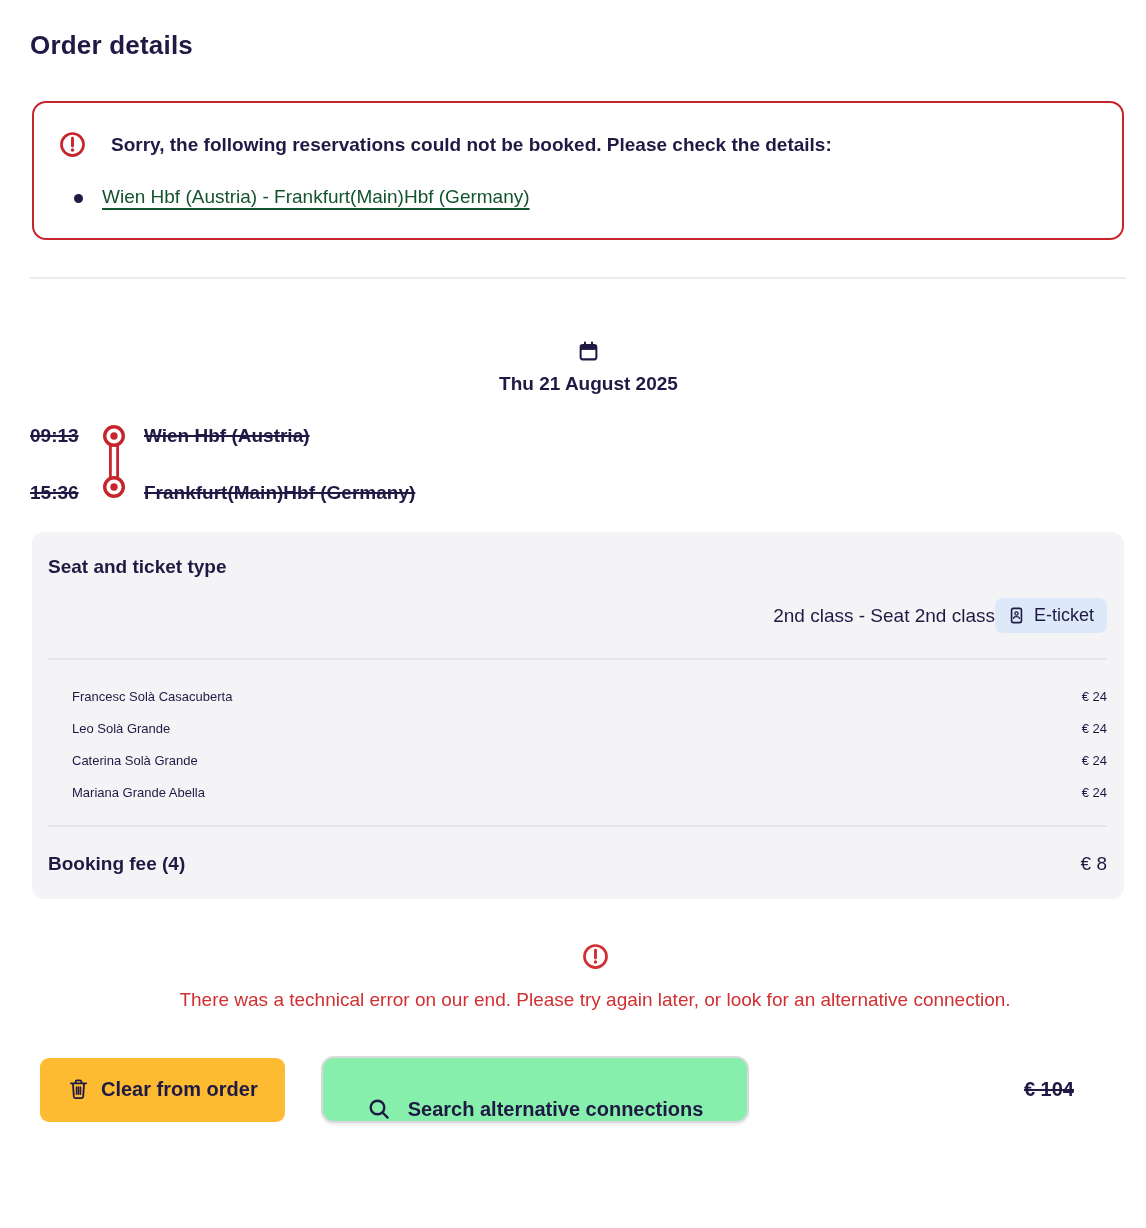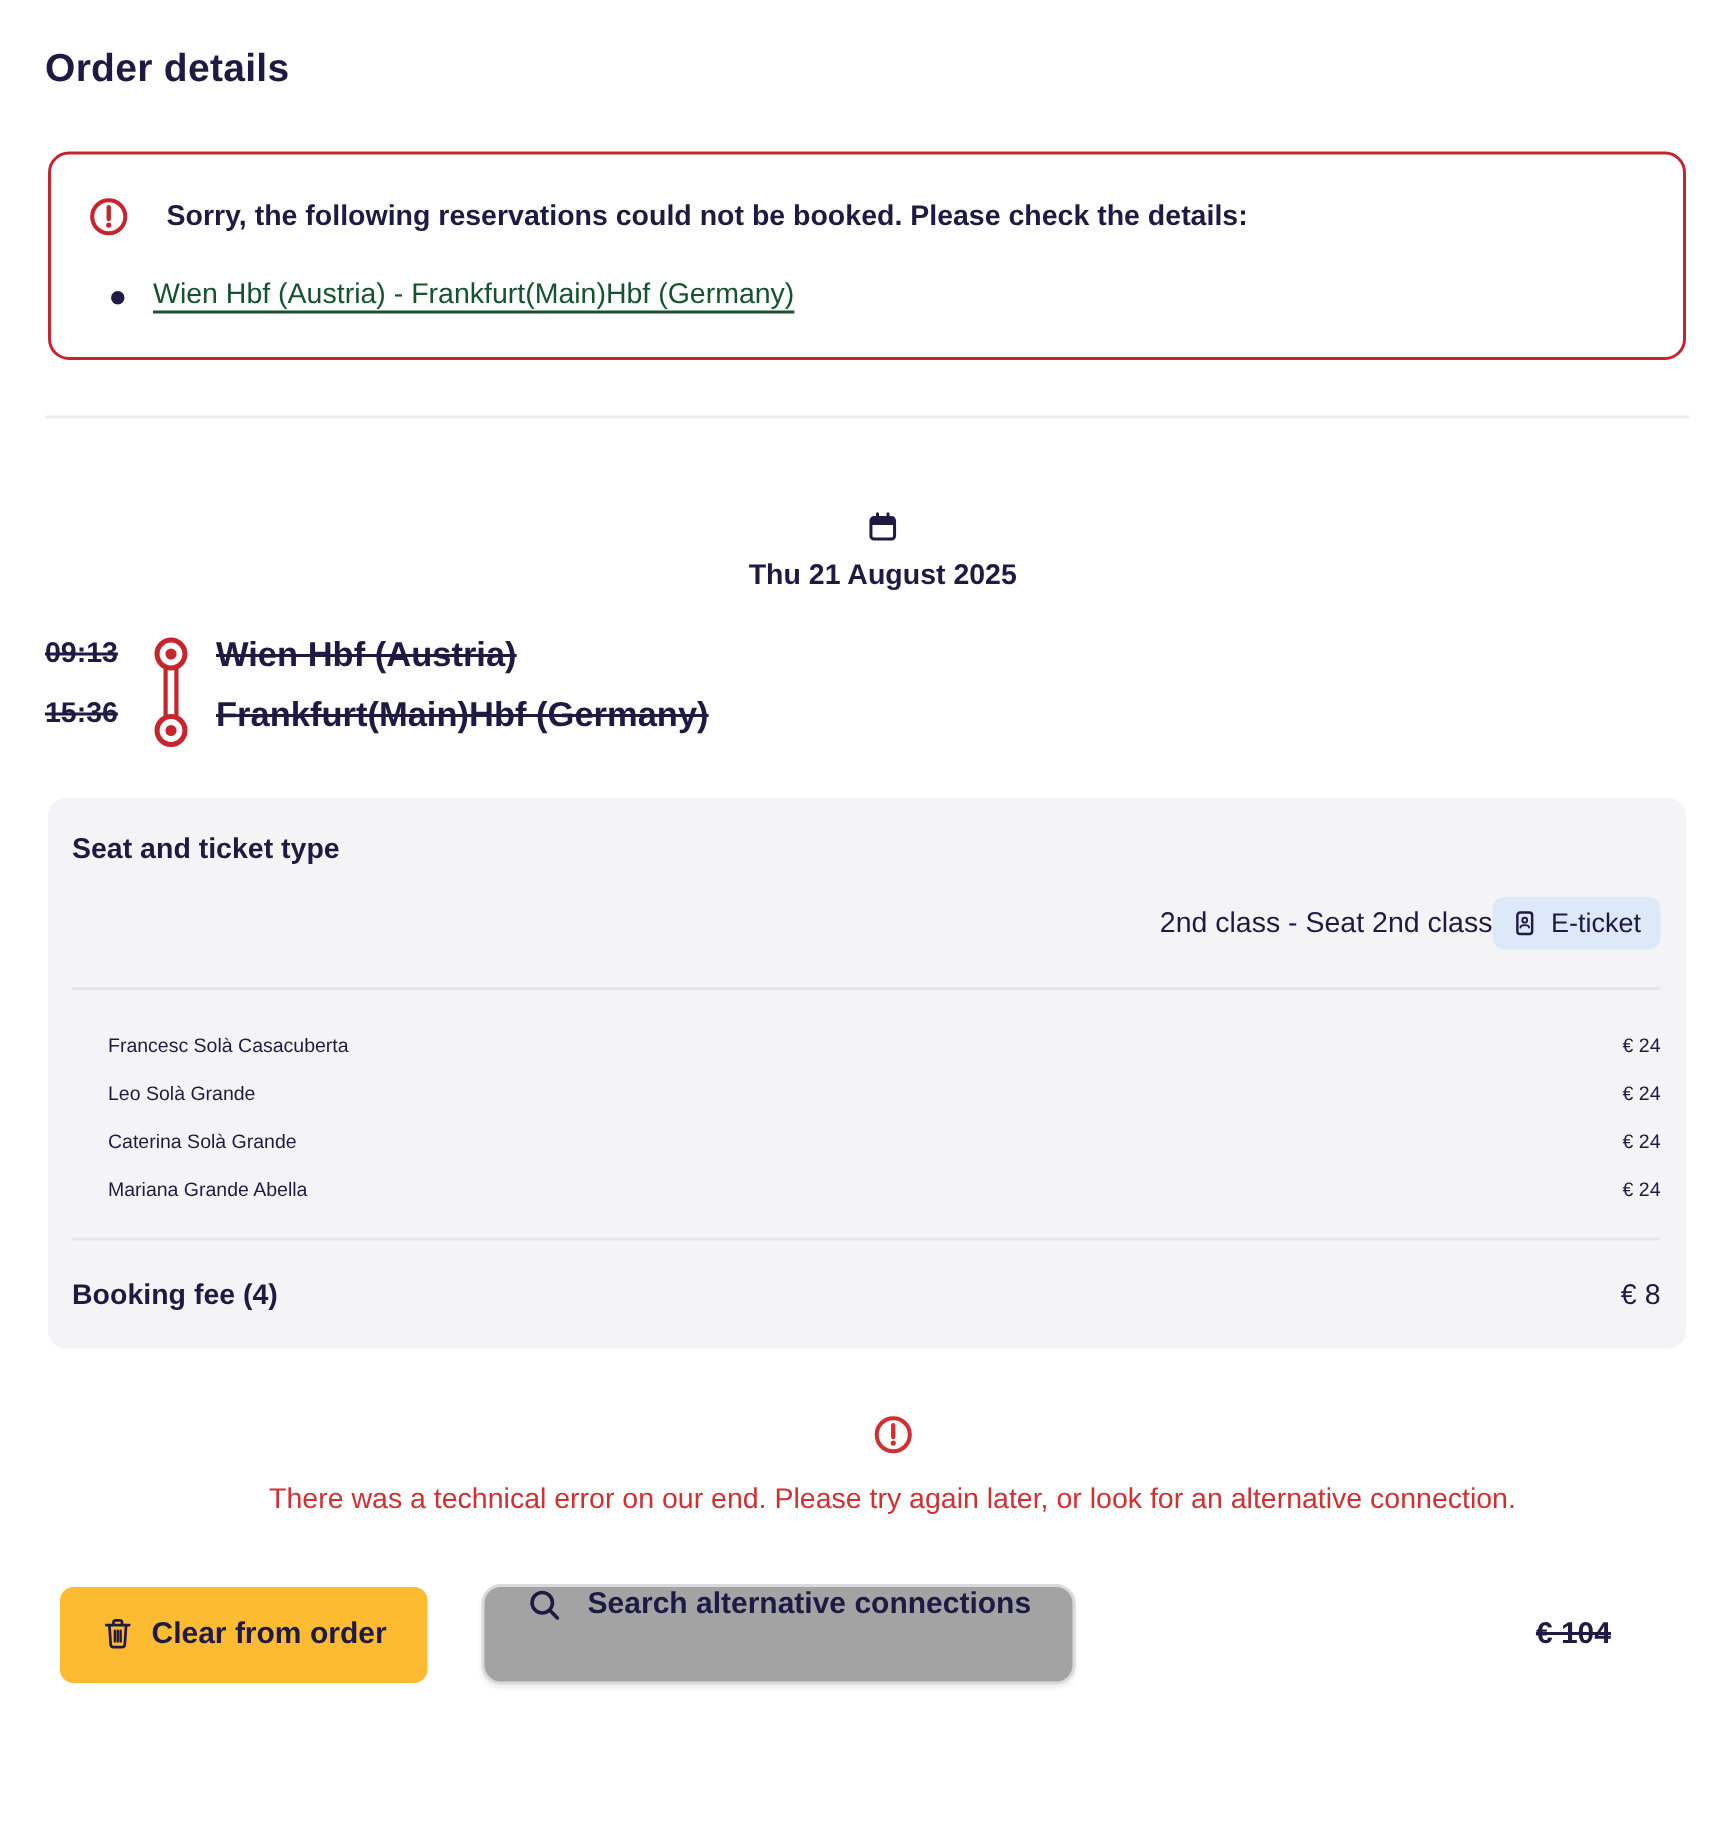--- a/index.html
+++ b/index.html
@@ -69,31 +69,31 @@
     font-size: 19px;
     font-weight: 700;
     flex-direction: column;
   }
   .date-row svg { display: block; }
 
   
   .journey { position: relative; margin: 27px 0 0 30px; height: 80px; }
   .journey .rail { position: absolute; left: 70px; top: 0; }
   .stop-row { display: flex; align-items: center; height: 28px; }
-  .stop-row + .stop-row { margin-top: 12px; }
+  .stop-row + .stop-row { margin-top: 29px; }
   .stop-time {
     width: 70px;
     font-size: 19px;
     font-weight: 600;
     text-decoration: line-through;
     text-decoration-thickness: 2px;
   }
   .stop-station {
     margin-left: 44px;
-    font-size: 23px;
+    font-size: 19px;
     font-weight: 700;
     text-decoration: line-through;
     text-decoration-thickness: 2px;
     text-align: center;
   }
 
   
   .card {
     margin: 30px 22px 0 32px;
     background: #f4f4f6;
@@ -171,26 +171,26 @@
     display: flex;
     align-items: center;
     gap: 11px;
     font-size: 20px;
     font-weight: 600;
     color: #1f1a44;
   }
   .btn-search {
     margin-left: 36px;
     height: 67px;
-    padding: 0 28px;
-    background: #a3a3a3;
+    padding: 0 44px;
+    background: #86efac;
     border: 2px solid #d9d9de;
     border-radius: 13px;
     display: flex;
-    align-items: flex-start;
+    align-items: flex-end;
     gap: 17px;
     font-size: 20px;
     font-weight: 600;
     color: #1f1a44;
     box-shadow: 0 2px 3px rgba(30,26,68,0.08);
   }
   .old-price {
     margin-left: auto;
     font-size: 20px;
     font-weight: 700;

